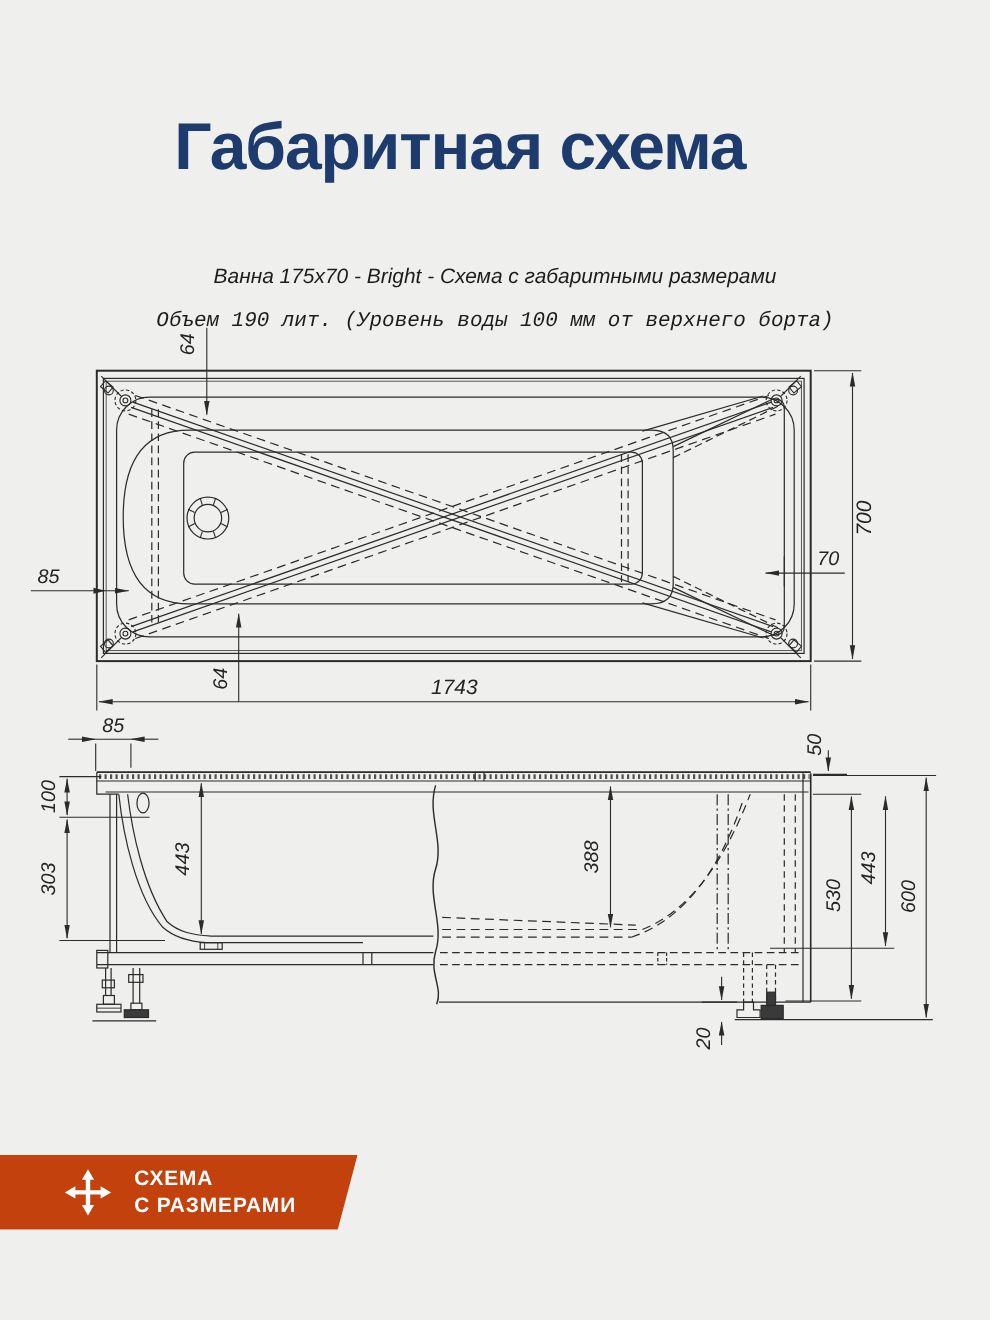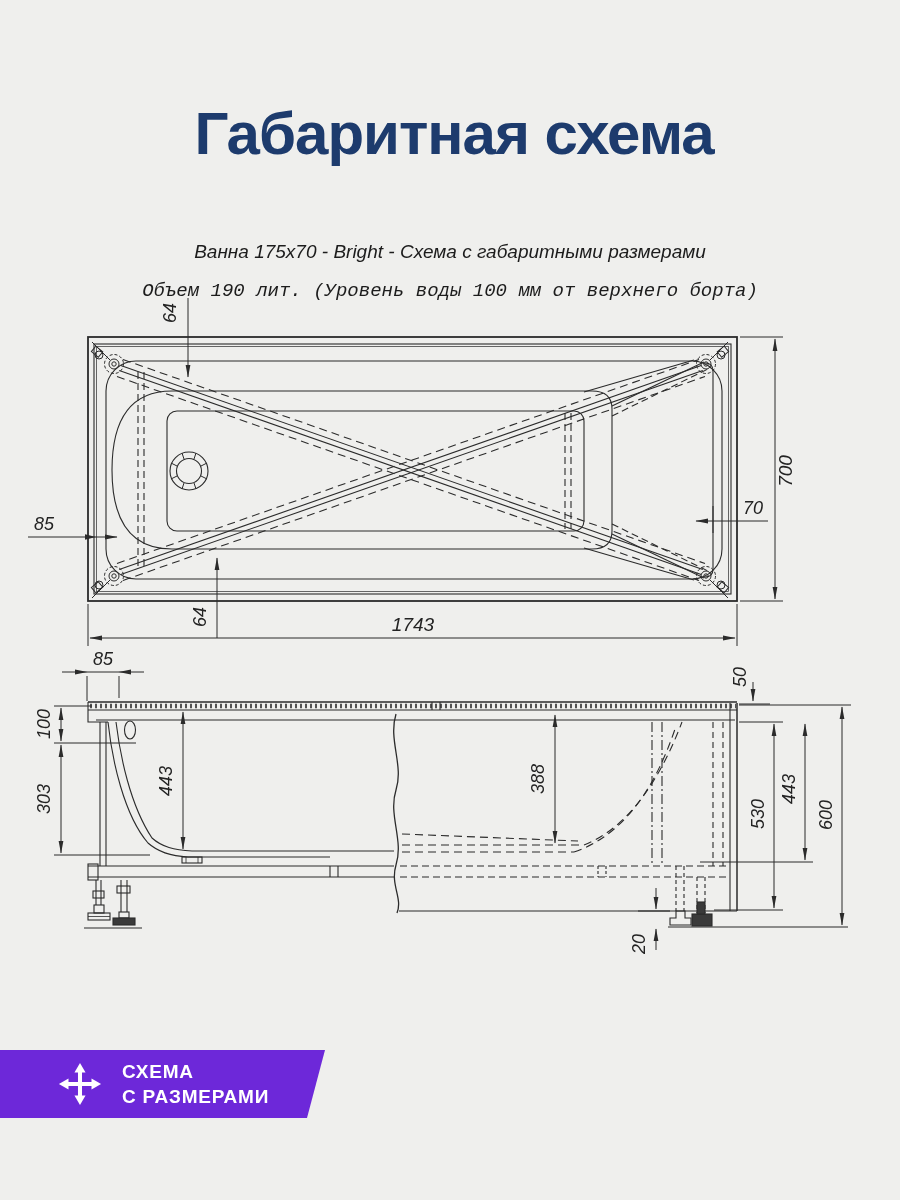--- a/index.html
+++ b/index.html
@@ -7,35 +7,35 @@
     width:900px;height:1200px;
     background:#efefed;
     font-family:"Liberation Sans",sans-serif;
     position:relative;overflow:hidden;
   }
   .page{position:relative;width:900px;height:1200px;}
   .title{
     position:absolute;top:104px;left:0;width:836px;
     text-align:center;
     font-size:60px;font-weight:800;letter-spacing:-1px;
-    color:#1d3b6d;line-height:1;padding-left:36px;
+    color:#1d3b6d;line-height:1;
   }
   .subtitle{
     position:absolute;left:0;width:900px;text-align:center;
     font-style:italic;font-size:19px;color:#1c1c1c;line-height:1.2;
   }
   .subtitle.l1{top:241px;text-align:center;}
   .subtitle.l2{top:280px;font-family:Liberation Mono, monospace;}
   .drawing{position:absolute;top:0;left:0;}
   .dim{font:italic 18px "Liberation Sans",sans-serif;fill:#232323;}
   .dimbig{font:italic 19px "Liberation Sans",sans-serif;fill:#232323;}
   
   .badge{
     position:absolute;left:0;top:1050px;width:330px;height:68px;
-    background:#6d28d9;
+    background:#c2410c;
     clip-path:polygon(0 0,325px 0,307px 100%,0 100%);
     display:flex;align-items:center;
   }
   .badge .icon{width:46px;height:46px;margin-left:57px;flex:0 0 auto;}
   .badge .txt{
     margin-left:19px;color:#ffffff;font-weight:700;
     font-size:19px;line-height:1.32;letter-spacing:0.8px;
   }
 </style>
 </head>

